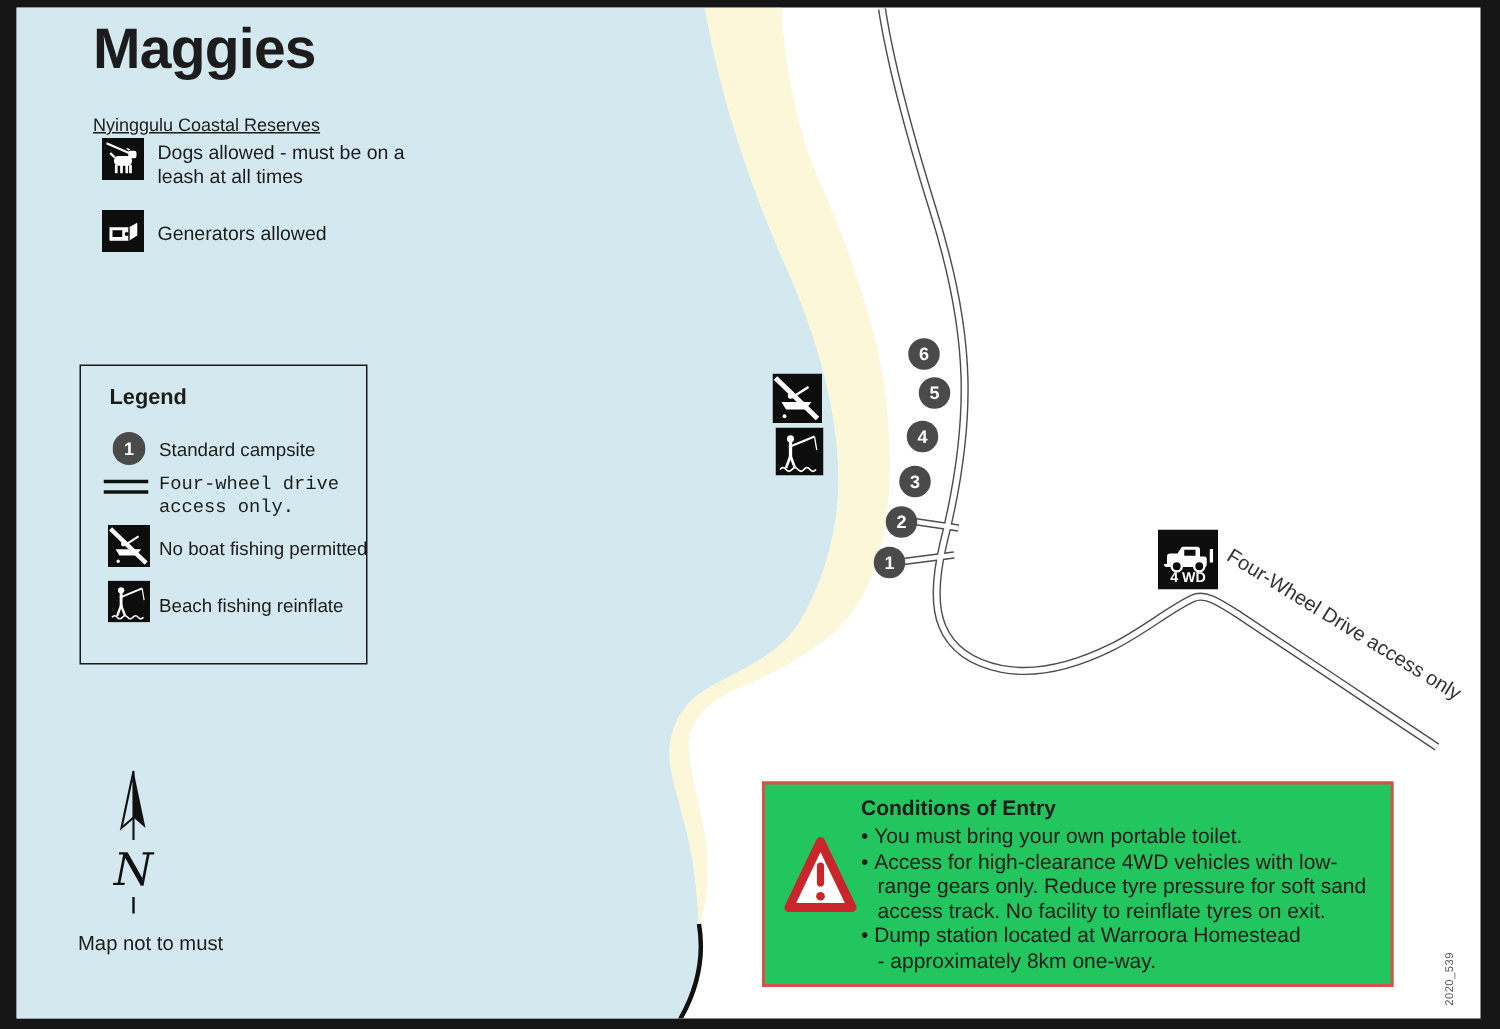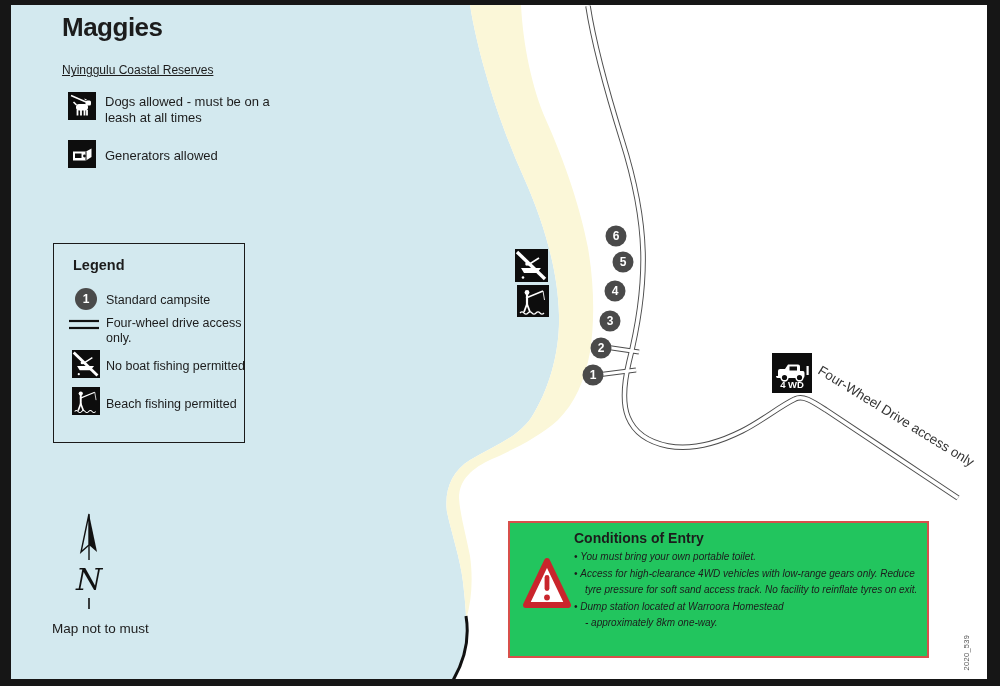--- a/index.html
+++ b/index.html
@@ -10,36 +10,36 @@
     color:#1c1c1c;
     -webkit-font-smoothing:antialiased;
   }
   #map-area{
     position:absolute;left:11px;top:5px;width:976px;height:674px;
     background:#ffffff;overflow:hidden;
   }
   #map-svg{position:absolute;left:0;top:0;}
   .abs{position:absolute;}
   .title{
-    font-size:26px;font-weight:bold;letter-spacing:-0.5px;line-height:1.05;
+    font-size:38px;font-weight:bold;letter-spacing:-0.5px;line-height:1.05;
   }
   .subtitle{font-size:12px;margin-top:22px;text-decoration:underline;}
   .notice-label{font-size:13px;line-height:1.25;}
   .legend-box{
     position:absolute;left:53px;top:243px;width:192px;height:200px;
     border:1.6px solid #1a1a1a;box-sizing:border-box;background:transparent;
   }
   .legend-heading{position:absolute;left:19px;top:13px;font-size:14.5px;font-weight:bold;}
   .legend-label{position:absolute;font-size:12.5px;line-height:1.2;}
   .cond-box{
     position:absolute;left:508px;top:521px;width:421px;height:137px;
     border:2px solid #d8504b;background:#22c55e;box-sizing:border-box;
   }
   .cond-heading{position:absolute;left:64px;top:7px;font-size:14px;font-weight:bold;}
-  .cond-text{position:absolute;left:64px;top:26px;width:348px;font-size:10px;line-height:16.5px;font-style:italic;}
+  .cond-text{position:absolute;left:64px;top:26px;width:348px;font-size:14px;line-height:16.5px;}
   .bullet{padding-left:11px;text-indent:-11px;}
   .bullet::before{content:"\2022\00a0";}
   .subnote{padding-left:11px;}
   .scale-note{font-size:13.5px;}
   .doc-code{
     position:absolute;left:936px;top:636px;width:60px;font-size:7.5px;color:#555;
     transform:rotate(-90deg);transform-origin:center;letter-spacing:0.3px;
   }
 </style>
 </head>
@@ -224,31 +224,31 @@
   <svg class="abs" style="left:21px;top:44px;" width="22" height="22">
     <circle cx="11" cy="11" r="11" fill="#4a4a4a"></circle>
     <text x="11" y="11" dy="4" text-anchor="middle" font-size="12" font-weight="bold" fill="#fff">1</text>
   </svg>
   <div class="legend-label" style="left:52px;top:49px;width:130px;">Standard campsite</div>
 
   <svg class="abs" style="left:15px;top:74px;" width="30" height="14">
     <line x1="0" y1="3" x2="30" y2="3" stroke="#111" stroke-width="2.2"></line>
     <line x1="0" y1="10" x2="30" y2="10" stroke="#111" stroke-width="2.2"></line>
   </svg>
-  <div class="legend-label" style="left:52px;top:72px;width:148px;">Four-wheel drive access only.</div>
+  <div class="legend-label" style="left:52px;top:72px;width:148px;font-family:Liberation Mono, monospace;">Four-wheel drive access only.</div>
 
   <svg class="abs" style="left:18px;top:106px;" width="28" height="28">
     <use href="#sym-noboat" width="28" height="28"></use>
   </svg>
   <div class="legend-label" style="left:52px;top:115px;width:148px;">No boat fishing permitted</div>
 
   <svg class="abs" style="left:18px;top:143px;" width="28" height="28">
     <use href="#sym-beachfish" width="28" height="28"></use>
   </svg>
-  <div class="legend-label" style="left:52px;top:153px;width:148px;">Beach fishing permitted</div>
+  <div class="legend-label" style="left:52px;top:153px;width:148px;">Beach fishing reinflate</div>
 </div>
 
 <svg class="abs" style="left:66px;top:510px;" width="48" height="102">
   <polygon points="23,4 31,42 23,35" fill="#111"></polygon>
   <polygon points="23,4 15,42 23,35" fill="none" stroke="#111" stroke-width="1.4"></polygon>
   <line x1="23" y1="35" x2="23" y2="50" stroke="#111" stroke-width="1.4"></line>
   <text x="23" y="80" text-anchor="middle" font-family="'DejaVu Serif', serif" font-style="italic" font-size="30" fill="#111">N</text>
   <line x1="23" y1="88" x2="23" y2="99" stroke="#111" stroke-width="1.6"></line>
 </svg>
 

